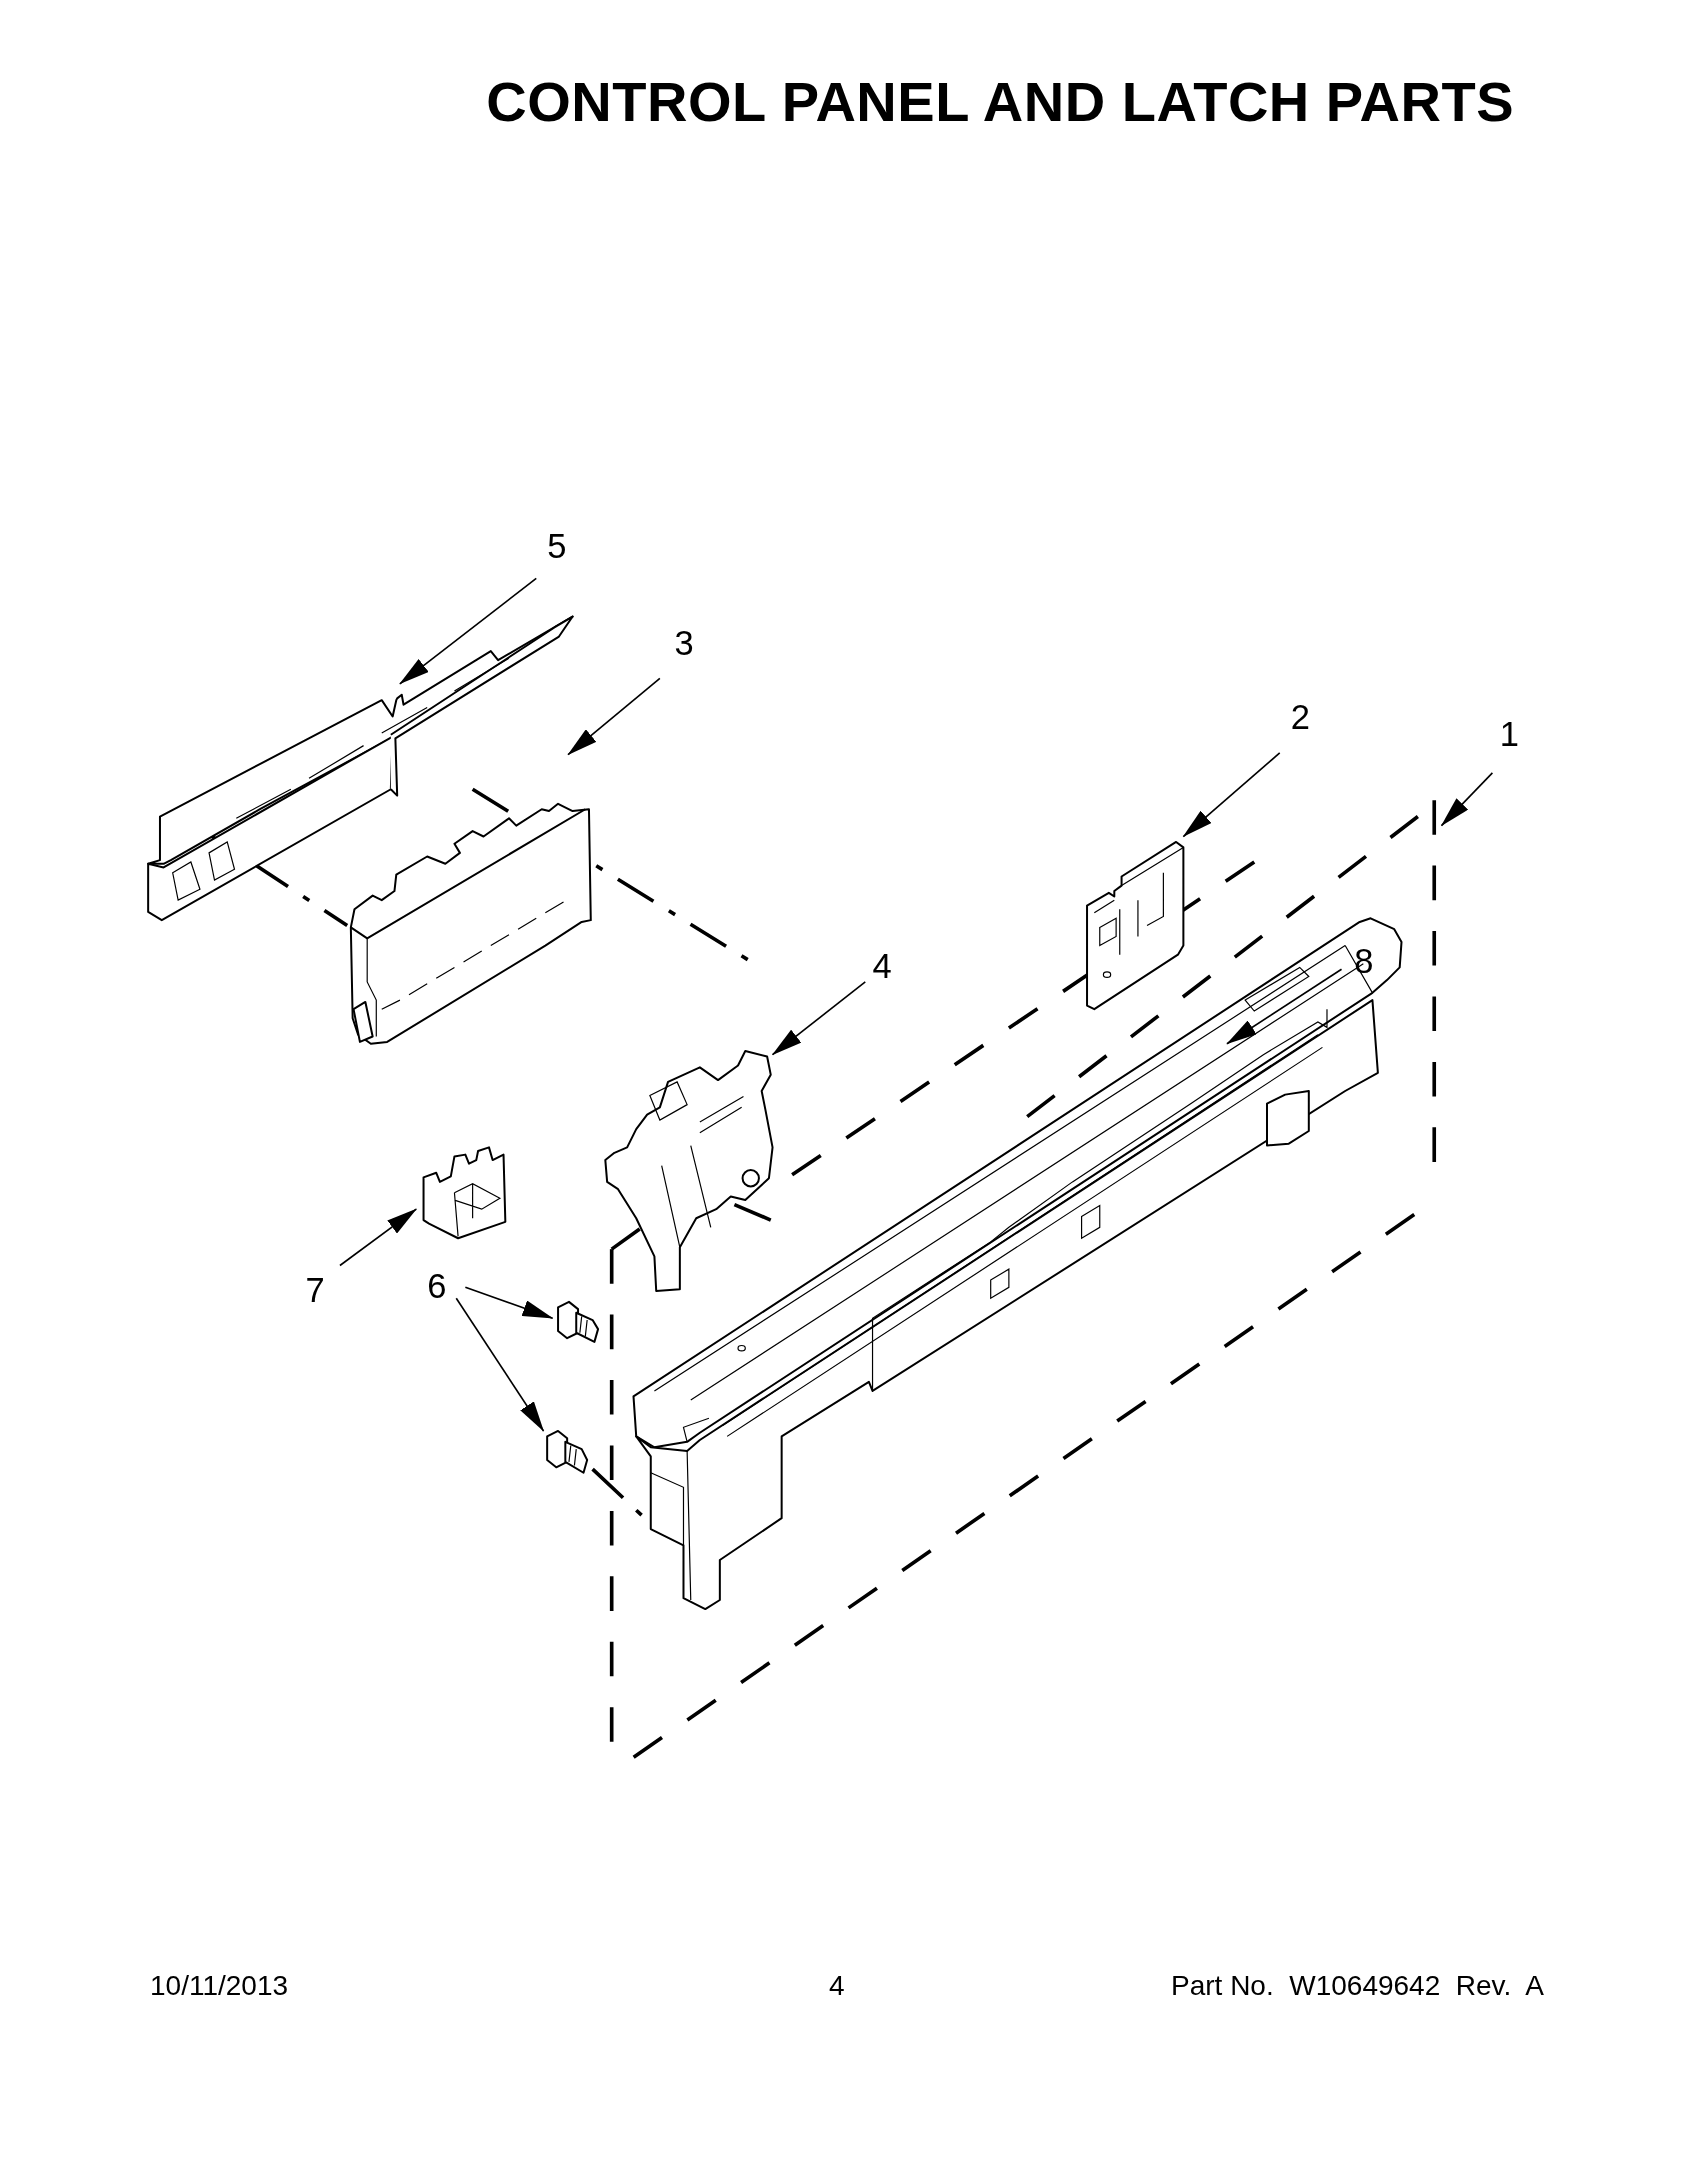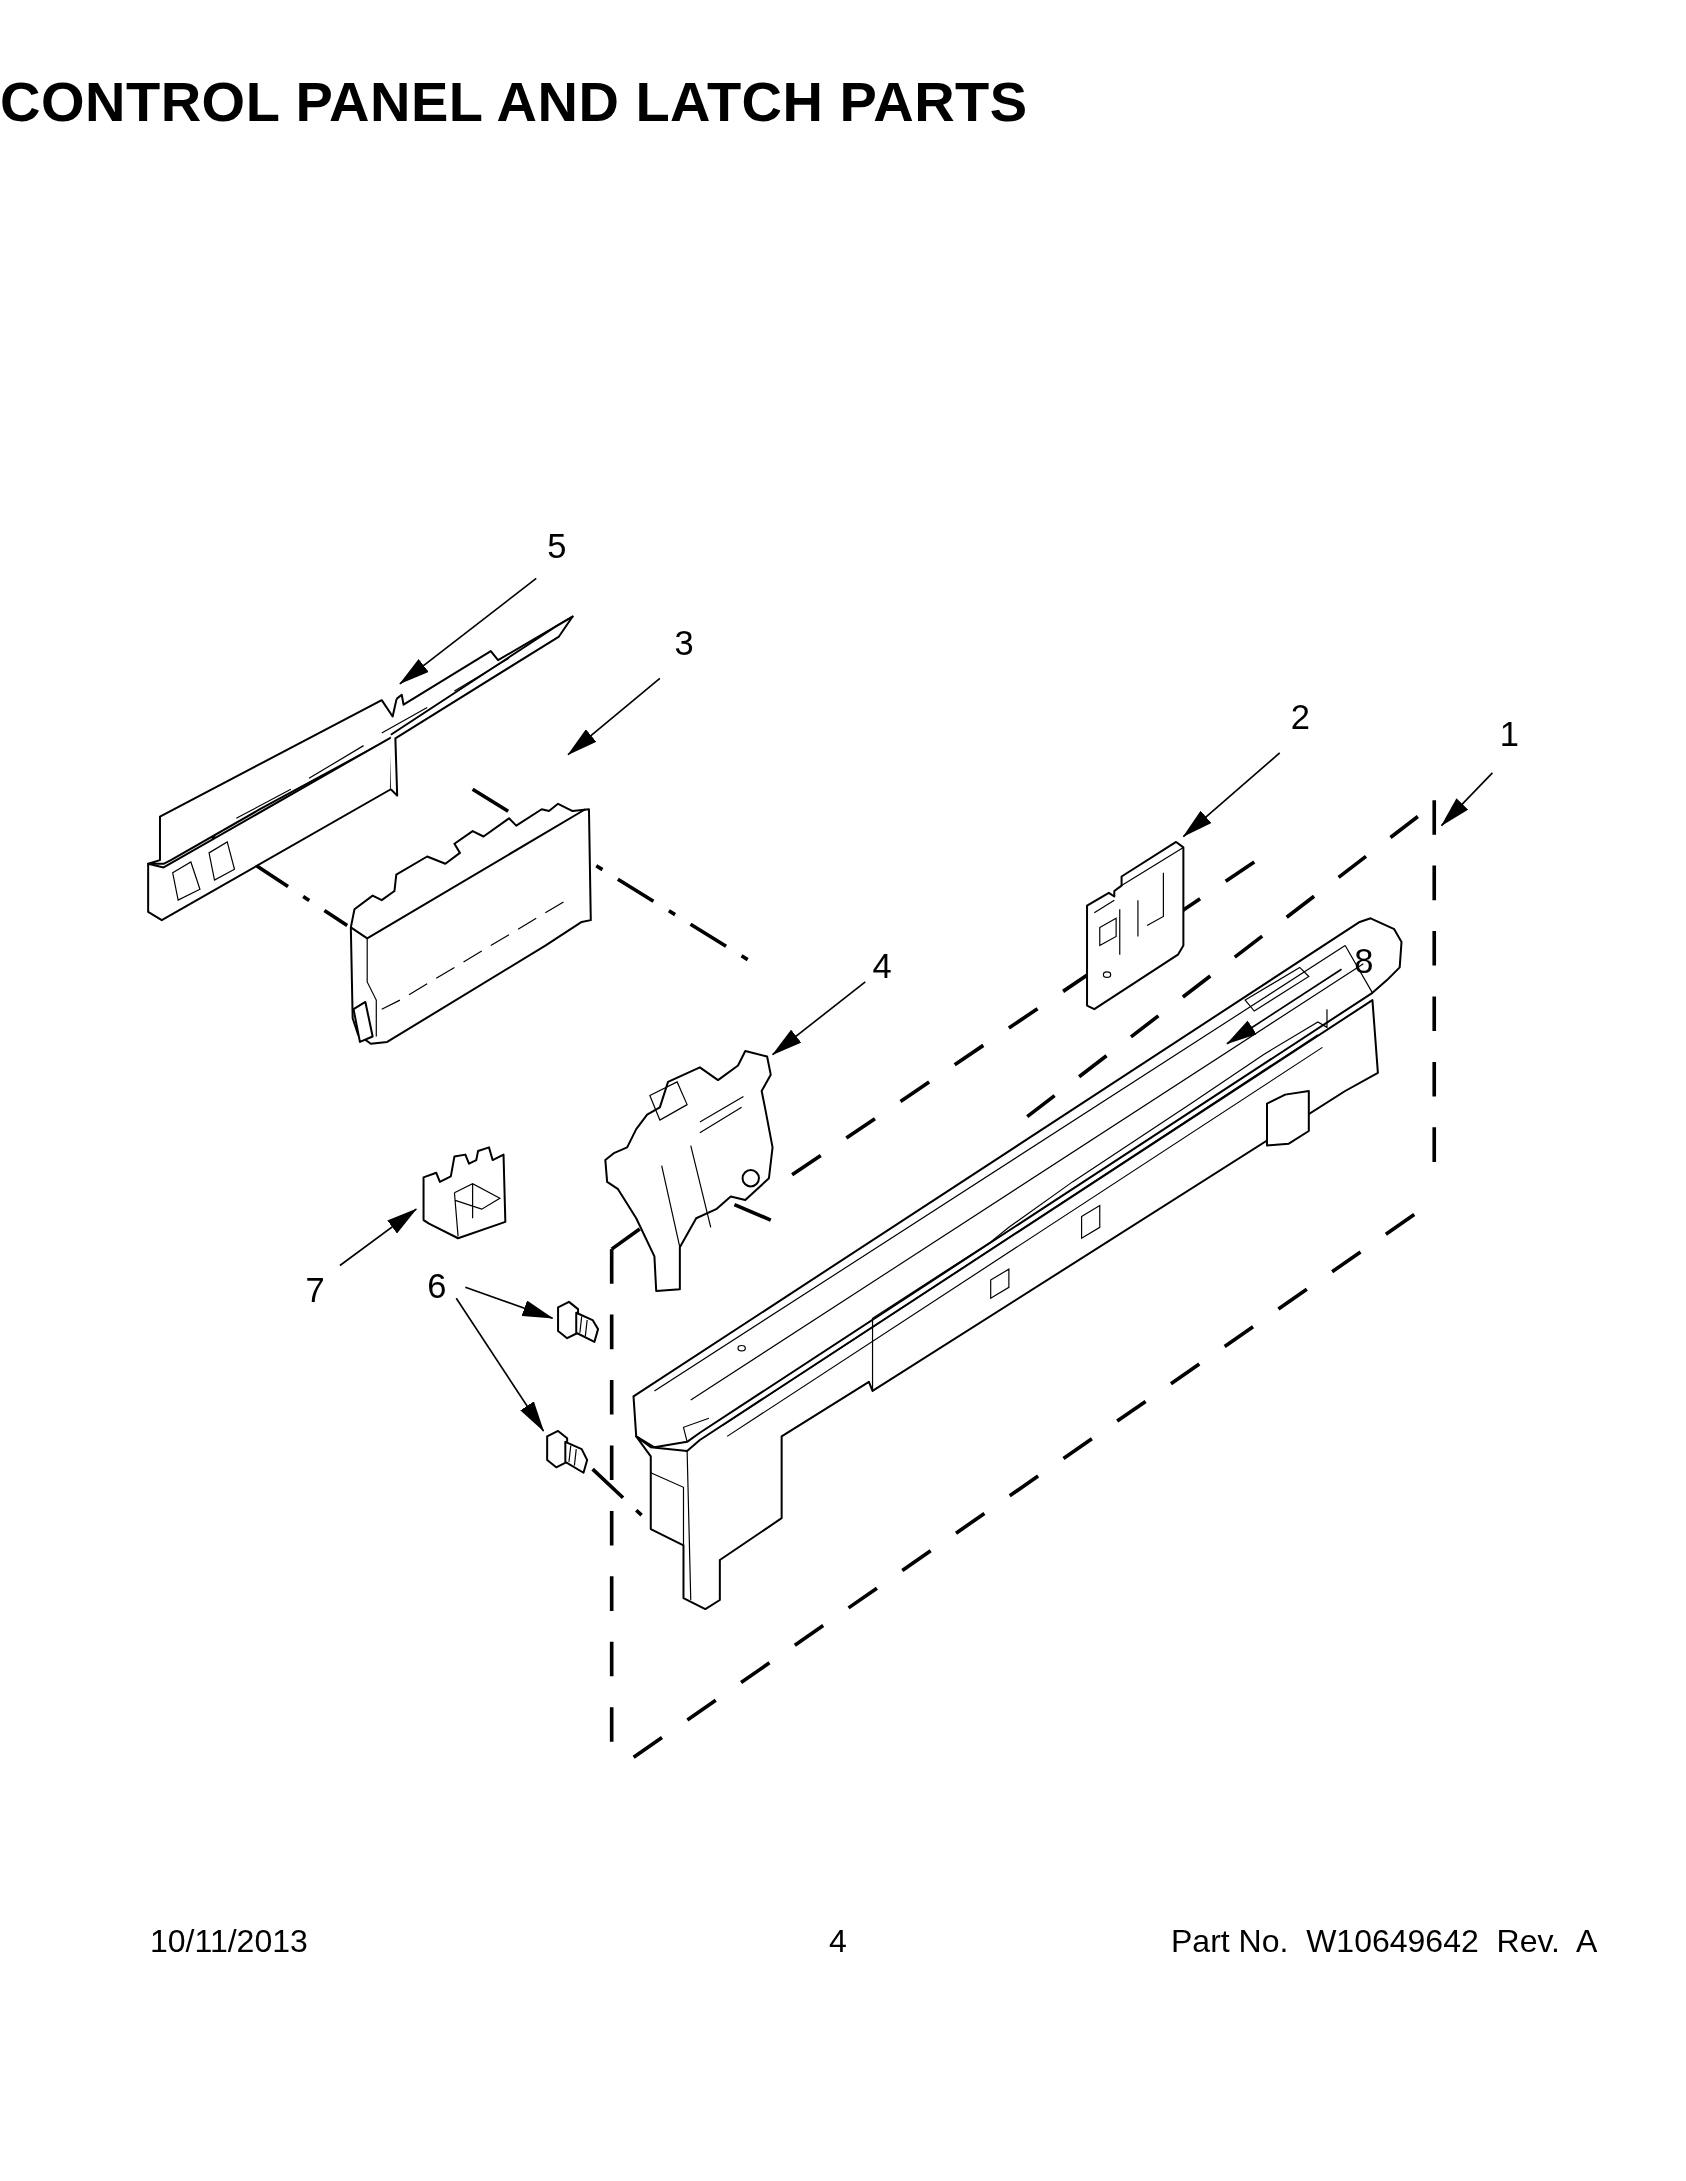--- a/index.html
+++ b/index.html
@@ -1,18 +1,18 @@
 <!DOCTYPE html>
 <html style="font-size:14.5px"><head>
 <meta charset="utf-8">
 <style>
   html,body{margin:0;padding:0;background:#ffffff;}
   body{width:1686px;height:2182px;position:relative;overflow:hidden;font-family:"Liberation Sans",sans-serif;color:#000;}
-  .title{position:absolute;left:0;width:1514px;top:69px;text-align:left;font-weight:bold;font-size:56px;letter-spacing:0.5px;}
-  .footer{position:absolute;top:1925px;font-size:32px;line-height:33px;}
+  .title{position:absolute;left:0;width:1514px;top:69px;text-align:right;font-weight:bold;font-size:56px;letter-spacing:0.5px;}
+  .footer{position:absolute;top:1969px;font-size:28px;line-height:33px;}
   .f-date{left:150px;}
   .f-page{left:829px;}
   .f-part{left:1171px;}
   svg.diagram{position:absolute;left:0;top:0;}
   .lbl{font-family:"Liberation Sans",sans-serif;font-size:38px;fill:#000;}
   .part{fill:#fff;stroke:#000;stroke-width:2.2;stroke-linejoin:round;}
   .thin{fill:none;stroke:#000;stroke-width:1.3;}
   .dash{fill:none;stroke:#000;stroke-width:4;stroke-dasharray:38 34;}
   .dashdot{fill:none;stroke:#000;stroke-width:4;stroke-dasharray:46 20 8 20;}
   .leader{stroke:#000;stroke-width:1.8;fill:none;}

